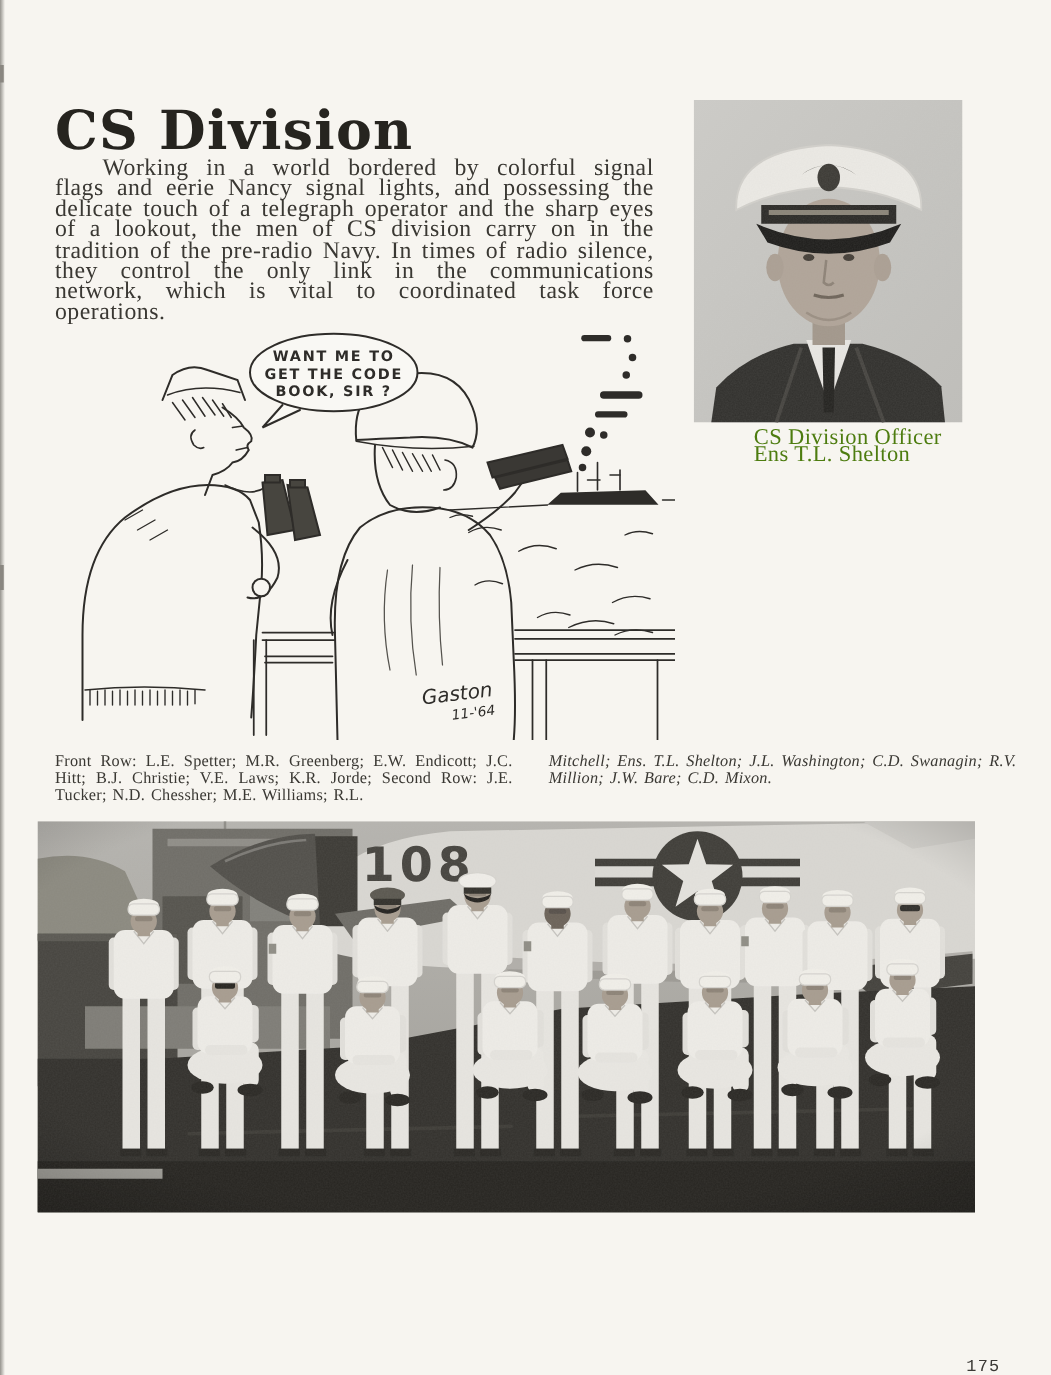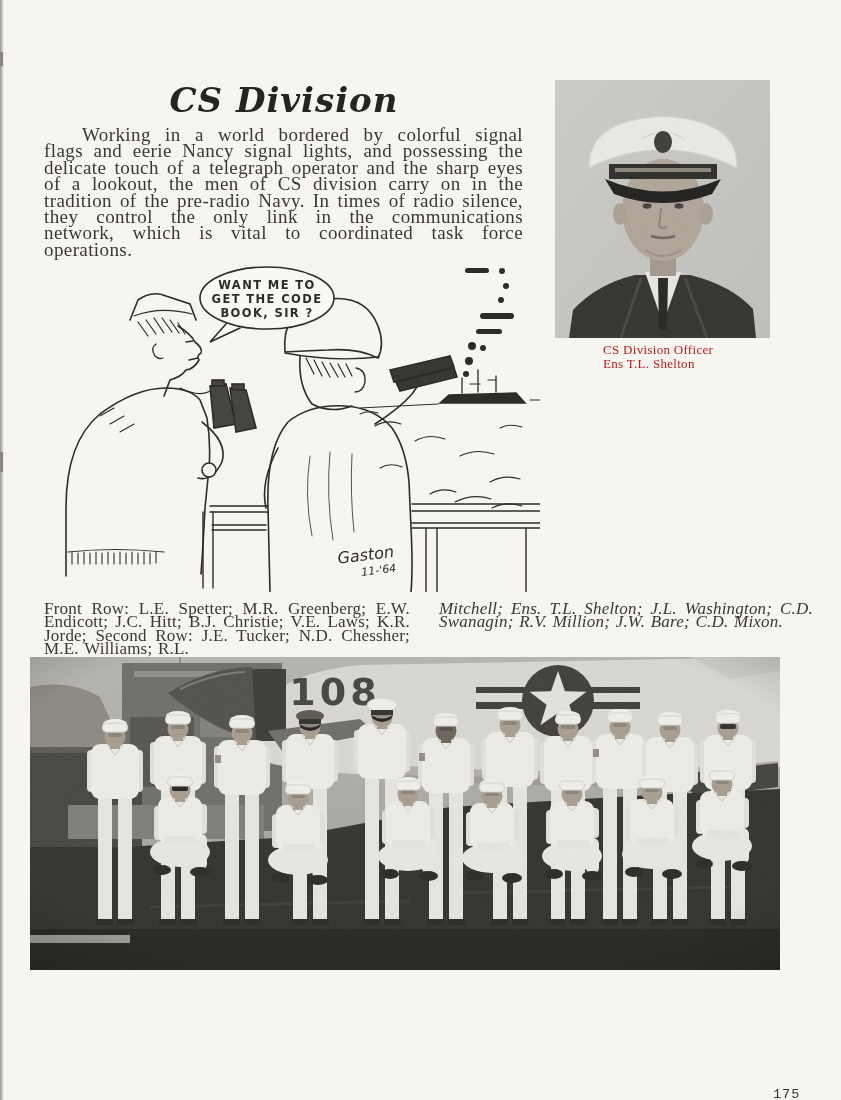--- a/index.html
+++ b/index.html
@@ -5,38 +5,38 @@
   html,body{margin:0;padding:0;background:#dedcd7;}
   .page{
     position:relative;width:841px;height:1100px;margin:0 auto;
     background:#f7f5f0;overflow:hidden;
     font-family:"Liberation Serif", serif;color:#34322e;
   }
   .edge-shadow{position:absolute;left:0;top:0;width:4px;height:1100px;
     background:linear-gradient(to right, rgba(70,68,62,.55), rgba(70,68,62,0));}
   .edge-speck{position:absolute;background:#8a8781;}
   .title{
-    position:absolute;left:44px;top:80px;width:480px;text-align:center;
-    font-family:"DejaVu Serif", serif;font-style:italic;font-weight:bold;
-    font-size:34px;letter-spacing:1px;color:#26241f;
+    position:absolute;left:44px;top:80px;width:480px;text-align:left;
+    font-family:"DejaVu Serif", serif;font-weight:bold;
+    font-size:43px;letter-spacing:1px;color:#26241f;
   }
   .intro{
     position:absolute;left:44px;top:127px;width:479px;
     font-size:19px;line-height:16.4px;text-align:justify;text-indent:38px;
     letter-spacing:.4px;word-spacing:2.5px;color:#3a3833;
   }
   .portrait{position:absolute;left:555px;top:80px;width:215px;height:258px;}
   .portrait svg{display:block;}
   .portrait-caption{
     position:absolute;left:603px;top:343px;width:190px;
-    font-size:13px;line-height:13.8px;letter-spacing:.3px;color:#b91c1c;
+    font-size:18px;line-height:13.8px;letter-spacing:.3px;color:#4d7c0f;
   }
   .cartoon{position:absolute;left:60px;top:256px;width:480px;height:336px;text-align:right;}
   .roster{
-    position:absolute;top:602px;font-size:17px;line-height:13.4px;
+    position:absolute;top:602px;font-size:13px;line-height:13.4px;
     text-align:justify;text-align-last:left;letter-spacing:.2px;
     word-spacing:1.2px;color:#3a3833;
   }
   .roster-left{left:44px;width:366px;}
   .roster-right{left:439px;width:374px;font-style:italic;}
   .groupphoto{position:absolute;left:30px;top:657px;width:750px;height:313px;}
   .pagenum{
     position:absolute;left:773px;top:1060px;
     font-family:"Liberation Mono", monospace;font-size:13.5px;
     letter-spacing:1px;color:#3b3935;margin-top:27px;

